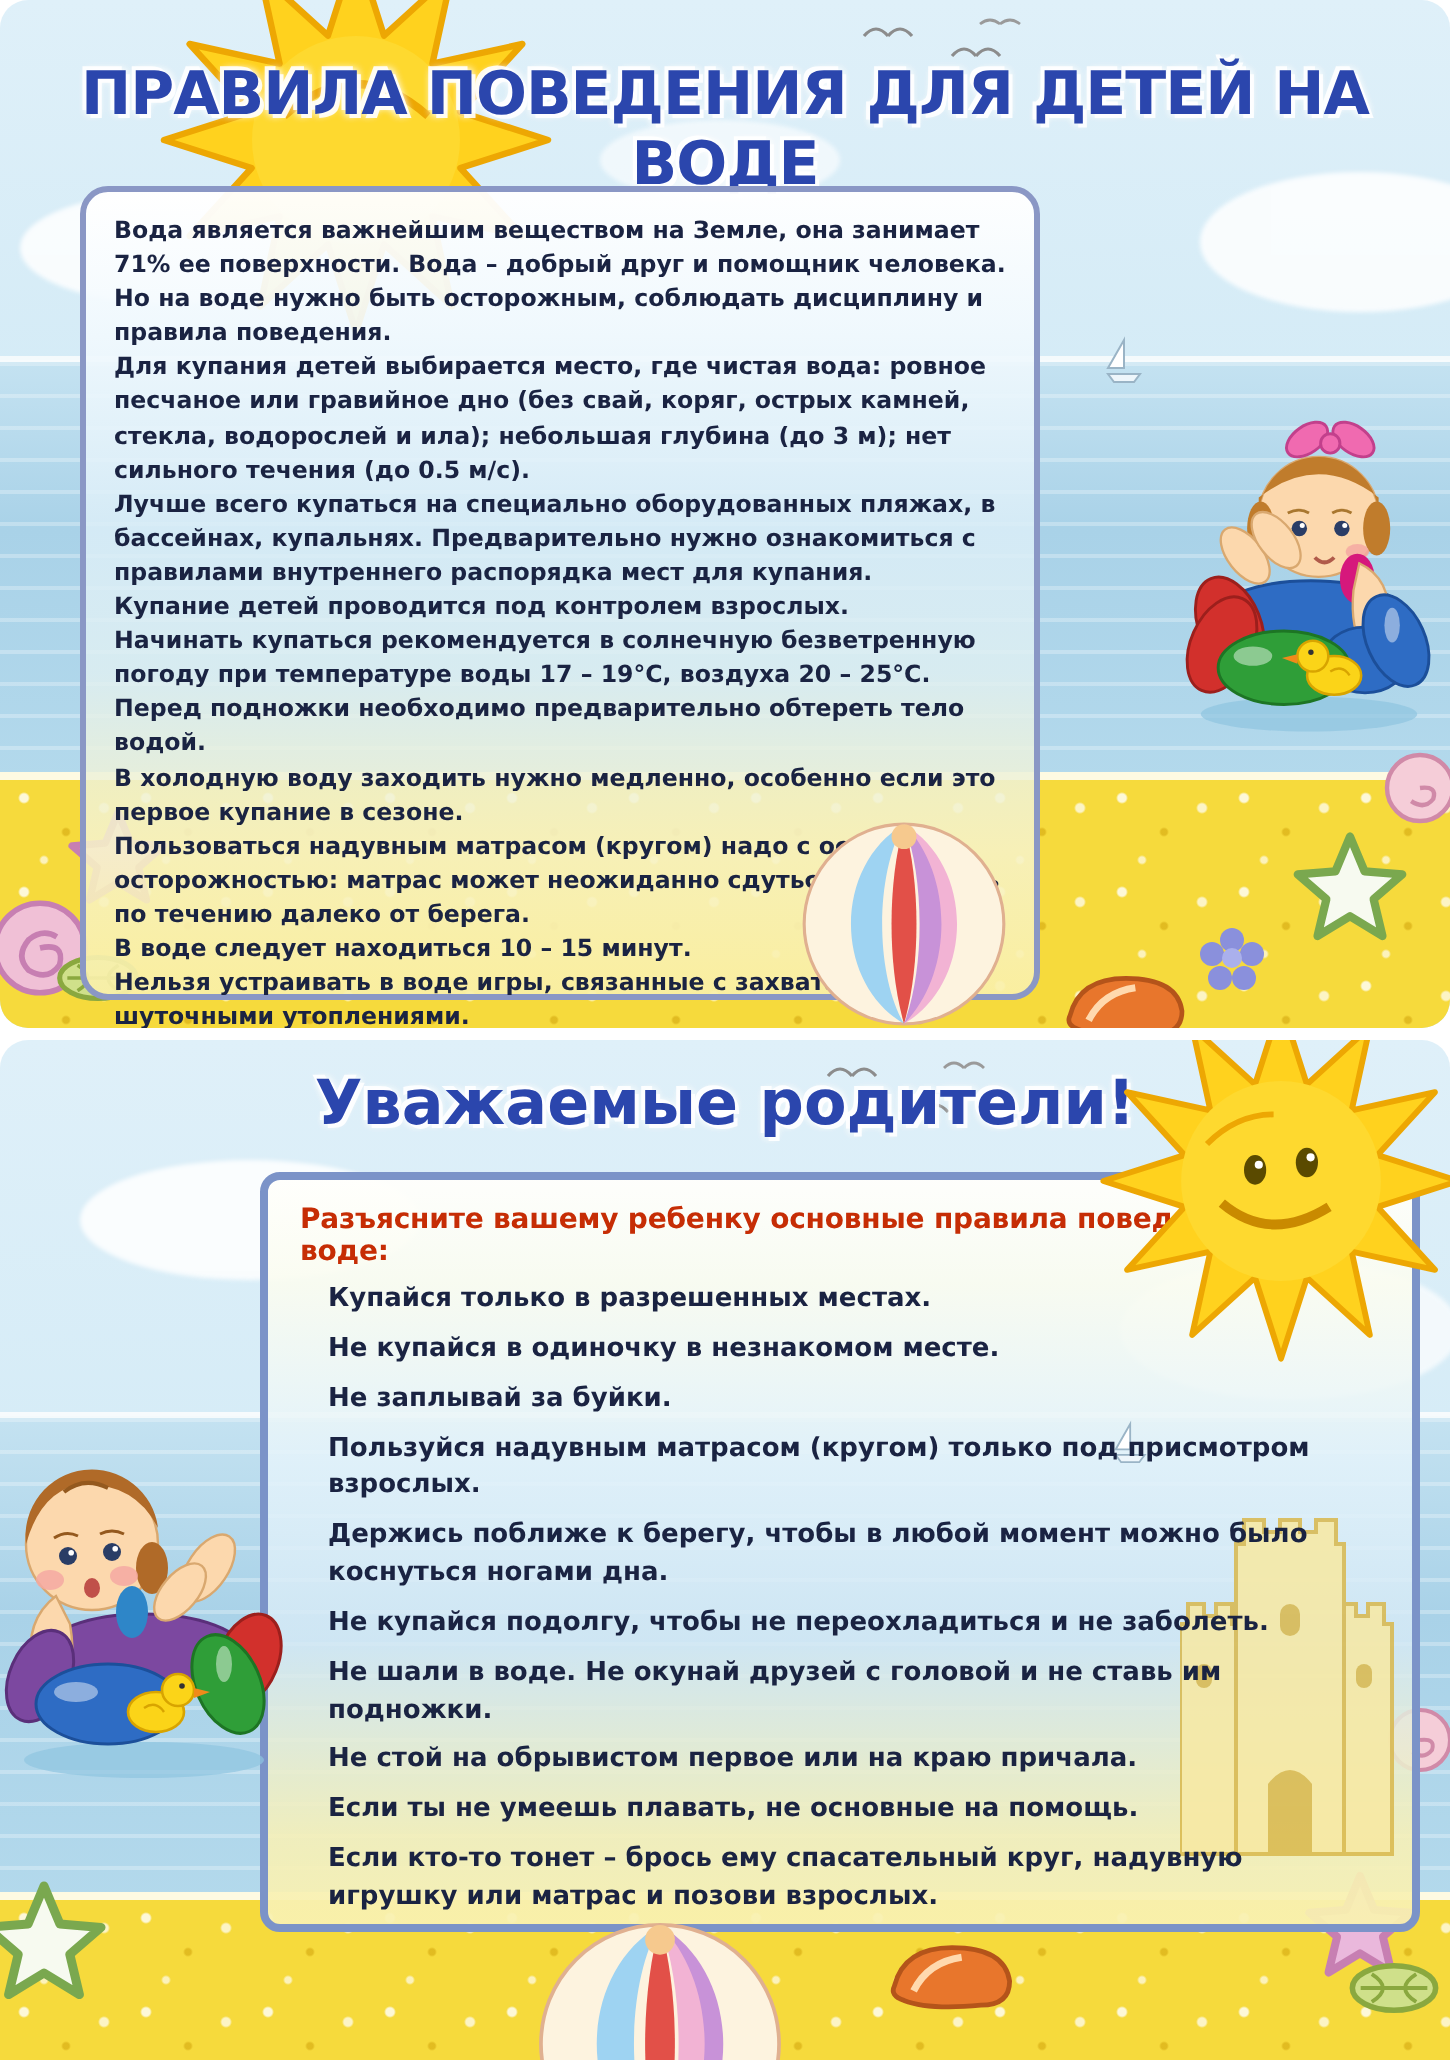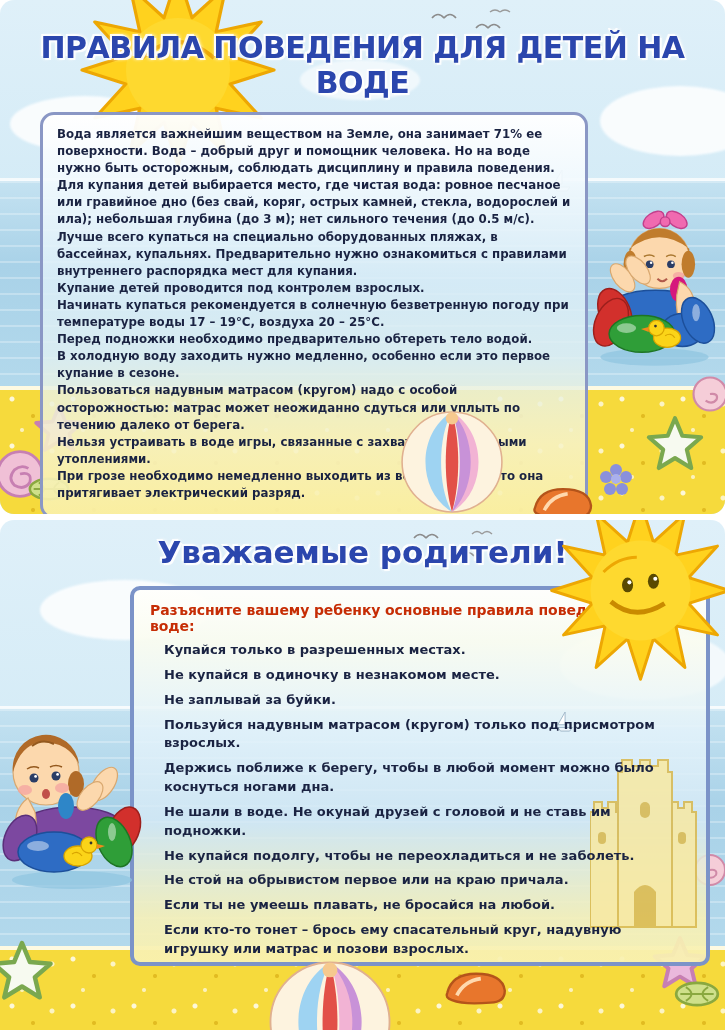--- a/index.html
+++ b/index.html
@@ -35,26 +35,26 @@
   .cloud { position:absolute; background:#fff; border-radius:50%; opacity:.85; filter:blur(1px); }
 
   
   .poster-title { position:absolute; left:0; width:725px; text-align:center; font-weight:bold;
     color:#2b46ad; z-index:3;
     text-shadow:0 0 4px #fff, 0 0 4px #fff, 2px 2px 0 rgba(255,255,255,.9), -2px -2px 0 rgba(255,255,255,.9); }
   .half-top .poster-title { top:30px; font-size:30px; letter-spacing:-.5px; }
   .half-bottom .poster-title { top:14px; font-size:31px; }
 
   
-  .info-box { position:absolute; left:40px; top:93px; width:548px; height:407px; z-index:3;
+  .info-box { position:absolute; left:40px; top:93px; width:480px; height:407px; z-index:3;
     border:3px solid #8a97c5; border-radius:14px; padding:11px 14px 8px 14px;
     background:linear-gradient(180deg,
       rgba(255,255,255,.96) 0%, rgba(243,250,254,.92) 16%,
       rgba(219,238,248,.86) 42%, rgba(224,240,242,.82) 60%,
-      rgba(247,243,200,.88) 82%, rgba(250,240,168,.92) 100%);margin-top:19px; }
+      rgba(247,243,200,.88) 82%, rgba(250,240,168,.92) 100%); }
   .info-text p { color:#1a2342; font-weight:bold; font-size:11.8px; line-height:1.45; }
 
   .rules-box { position:absolute; left:130px; top:66px; width:580px; height:380px; z-index:3;
     border:4px solid #7b93c8; border-radius:10px; padding:12px 16px 8px 16px;
     background:linear-gradient(180deg,
       rgba(255,255,252,.96) 0%, rgba(250,252,240,.92) 14%,
       rgba(228,243,251,.86) 38%, rgba(214,234,246,.82) 62%,
       rgba(246,240,184,.9) 88%, rgba(249,241,176,.94) 100%); }
   .rules-heading { color:#c62d05; font-weight:bold; font-size:14px; letter-spacing:-.1px; margin-bottom:7px; position:relative; z-index:2; }
   .rules-list { position:relative; z-index:2; padding-left:14px; }
@@ -163,20 +163,21 @@
     <div class="info-box">
       <div class="info-text">
         <p>Вода является важнейшим веществом на Земле, она занимает 71% ее поверхности. Вода – добрый друг и помощник человека. Но на воде нужно быть осторожным, соблюдать дисциплину и правила поведения.</p>
         <p>Для купания детей выбирается место, где чистая вода: ровное песчаное или гравийное дно (без свай, коряг, острых камней, стекла, водорослей и ила); небольшая глубина (до 3 м); нет сильного течения (до 0.5 м/с).</p>
         <p>Лучше всего купаться на специально оборудованных пляжах, в бассейнах, купальнях. Предварительно нужно ознакомиться с правилами внутреннего распорядка мест для купания.</p>
         <p>Купание детей проводится под контролем взрослых.</p>
         <p>Начинать купаться рекомендуется в солнечную безветренную погоду при температуре воды 17 – 19°С, воздуха 20 – 25°С.</p>
         <p>Перед подножки необходимо предварительно обтереть тело водой.</p>
         <p>В холодную воду заходить нужно медленно, особенно если это первое купание в сезоне.</p>
         <p>Пользоваться надувным матрасом (кругом) надо с особой осторожностью: матрас может неожиданно сдуться или уплыть по течению далеко от берега.</p>
+        <p>В воде следует находиться 10 – 15 минут.</p>
         <p>Нельзя устраивать в воде игры, связанные с захватами, шуточными утоплениями.</p>
         <p>При грозе необходимо немедленно выходить из воды, потому что она притягивает электрический разряд.</p>
       </div>
     </div>
 
     <div class="decor z4" style="left:582px;top:186px;">
       <svg width="145" height="200" viewBox="0 0 150 205">
         <ellipse cx="75" cy="176" rx="56" ry="9" fill="#8fc4e0" opacity=".7"></ellipse>
         <ellipse cx="76" cy="126" rx="50" ry="19" fill="#2e6cc4" stroke="#1c4f9a" stroke-width="1.5"></ellipse>
         <ellipse cx="34" cy="130" rx="16" ry="26" transform="rotate(-22 34 130)" fill="#d2302c" stroke="#9c1f1c" stroke-width="1.5"></ellipse>
@@ -274,24 +275,24 @@
           </svg>
       </div>
 
       <p class="rules-heading">Разъясните вашему ребенку основные правила поведения на воде:</p>
       <div class="rules-list">
         <p>Купайся только в разрешенных местах.</p>
         <p>Не купайся в одиночку в незнакомом месте.</p>
         <p>Не заплывай за буйки.</p>
         <p>Пользуйся надувным матрасом (кругом) только под присмотром взрослых.</p>
         <p>Держись поближе к берегу, чтобы в любой момент можно было коснуться ногами дна.</p>
+        <p>Не купайся подолгу, чтобы не переохладиться и не заболеть.</p>
         <p>Не шали в воде. Не окунай друзей с головой и не ставь им подножки.</p>
-        <p>Не купайся подолгу, чтобы не переохладиться и не заболеть.</p>
         <p>Не стой на обрывистом первое или на краю причала.</p>
-        <p>Если ты не умеешь плавать, не бросайся на любой.</p>
+        <p>Если ты не умеешь плавать, не основные на помощь.</p>
         <p>Если кто-то тонет – брось ему спасательный круг, надувную игрушку или матрас и позови взрослых.</p>
       </div>
     </div>
 
     <div class="decor z4" style="left:-8px;top:178px;">
       <svg width="160" height="215" viewBox="0 0 160 215">
         <ellipse cx="80" cy="182" rx="60" ry="9" fill="#8fc4e0" opacity=".7"></ellipse>
         <ellipse cx="80" cy="128" rx="50" ry="19" fill="#7c48a0" stroke="#5a2f7a" stroke-width="1.5"></ellipse>
         <ellipse cx="132" cy="132" rx="15" ry="24" transform="rotate(22 132 132)" fill="#d2302c" stroke="#9c1f1c" stroke-width="1.5"></ellipse>
 

